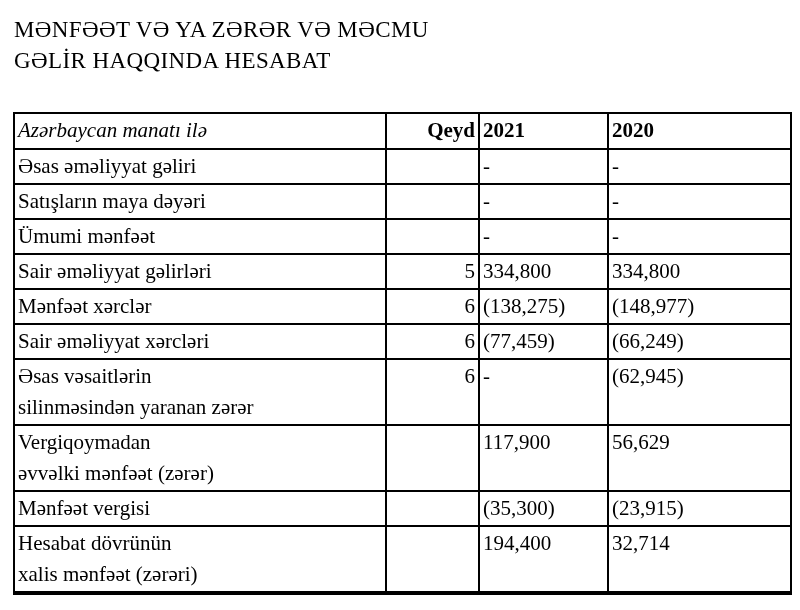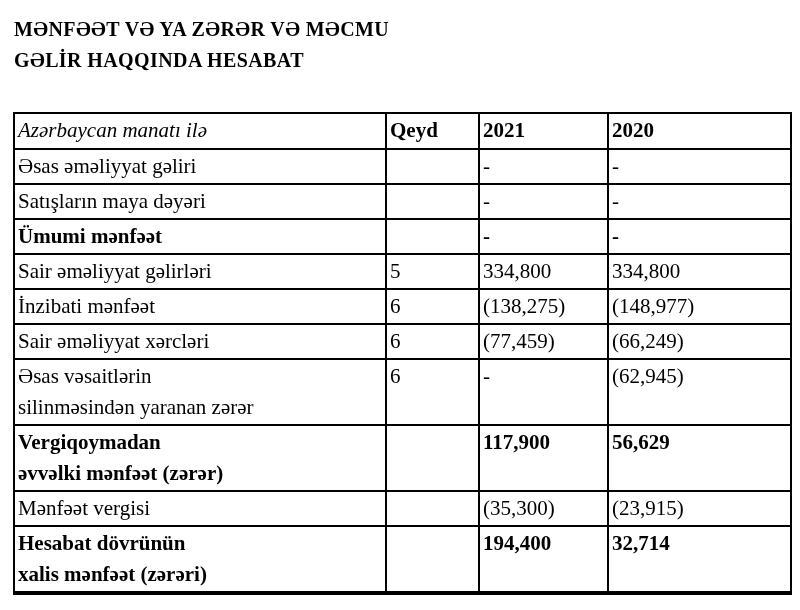--- a/index.html
+++ b/index.html
@@ -9,23 +9,23 @@
     width: 800px;
     height: 610px;
     font-family: "Liberation Serif", serif;
     color: #000000;
     overflow: hidden;
   }
   .title {
     position: absolute;
     left: 14px;
     top: 14px;
-    font-size: 20px;
+    font-size: 23px;
     line-height: 31px;
-    font-weight: bold;
+    font-weight: normal;
     white-space: pre-line;
     letter-spacing: 0.4px;
   }
   table.statement {
     position: absolute;
     left: 13px;
     top: 112px;
     border-collapse: collapse;
     table-layout: fixed;
     width: 777px;
@@ -41,31 +41,31 @@
   }
   table.statement { border-bottom: 4px solid #000000; }
   thead tr { height: 36px; }
   tbody tr { height: 27px; }
   tbody tr.tall { height: 48px; }
   .cell-label {
     text-align: left;
     padding-left: 8px;
     white-space: pre-line;
   }
-  .cell-note { text-align: left; }
+  .cell-note { text-align: right; }
   .cell-num {
     text-align: left;
     padding-right: 12px;
   }
   th.cell-label {
     font-style: italic;
     font-weight: normal;
   }
   th.cell-note, th.cell-num { font-weight: bold; }
-  tr.bold td { font-weight: bold; }
+  tr.bold td { font-weight: normal; }
 </style>
 </head>
 <body>
 
 <div class="title">MƏNFƏƏT VƏ YA ZƏRƏR VƏ MƏCMU
  GƏLİR HAQQINDA HESABAT</div>
 
 <table class="statement">
   <colgroup>
     <col style="width:372px">
@@ -100,21 +100,21 @@
       <td class="cell-num">-</td>
       <td class="cell-num">-</td>
     </tr>
     <tr>
       <td class="cell-label">Sair əməliyyat gəlirləri</td>
       <td class="cell-note">5</td>
       <td class="cell-num">334,800</td>
       <td class="cell-num">334,800</td>
     </tr>
     <tr>
-      <td class="cell-label">İnzibati mənfəət</td>
+      <td class="cell-label">Mənfəət xərclər</td>
       <td class="cell-note">6</td>
       <td class="cell-num">(138,275)</td>
       <td class="cell-num">(148,977)</td>
     </tr>
     <tr>
       <td class="cell-label">Sair əməliyyat xərcləri</td>
       <td class="cell-note">6</td>
       <td class="cell-num">(77,459)</td>
       <td class="cell-num">(66,249)</td>
     </tr>

